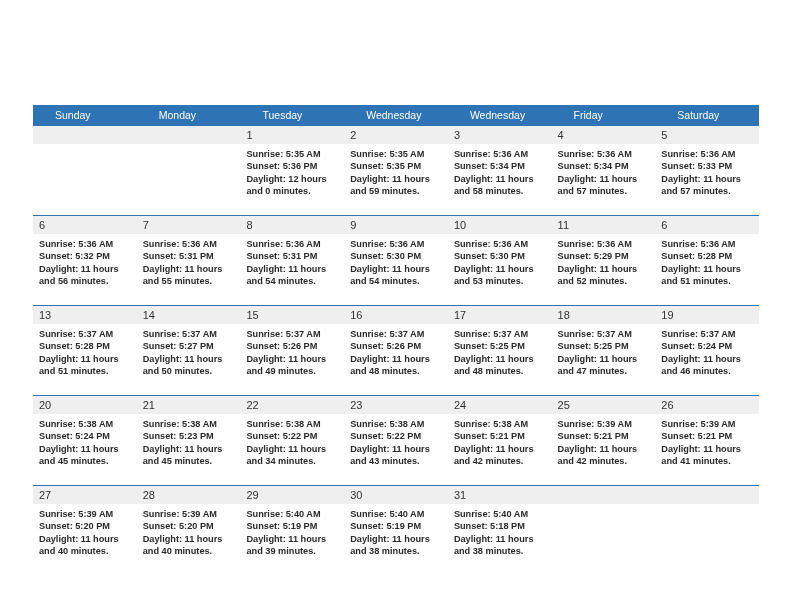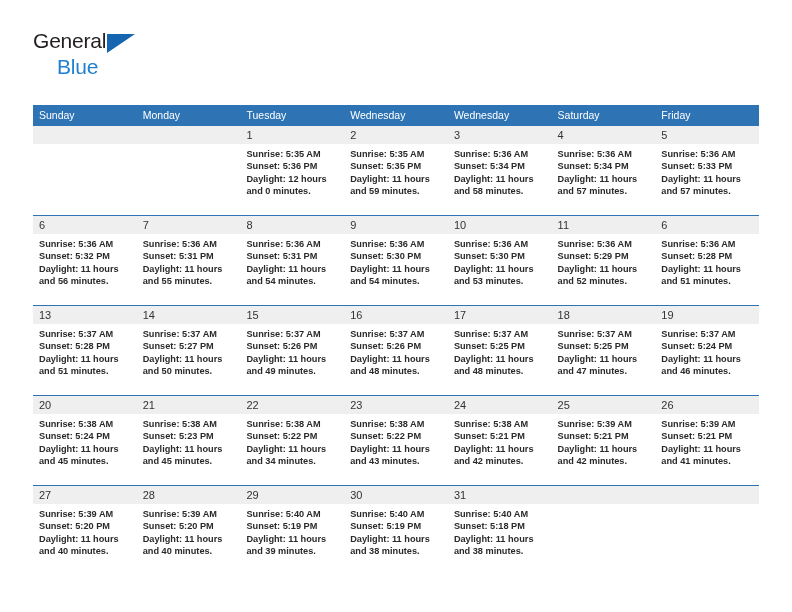--- a/index.html
+++ b/index.html
@@ -99,21 +99,21 @@
     display: flex;
     width: 726px;
     height: 20px;
     background: #2e74b5;
   }
   .weekday {
     flex: 1 1 0;
     color: #ffffff;
     font-size: 10.5px;
     line-height: 20px;
-    padding-left: 6px;
+    padding-left: 22px;
     white-space: nowrap;
   }
 
   .week-row {
     display: flex;
     width: 726px;
     height: 90px;
     border-top: 1.6px solid #2e74b5;
     background: #ffffff;
   }
@@ -146,41 +146,36 @@
   }
   .day-body div { white-space: nowrap; }
 </style>
 </head>
 <body>
 
 <div class="page">
 
   <div class="header">
 
-    <div class="logo">
-      <span class="logo-general">General</span>
-      <span class="logo-triangle"></span>
-      <span class="logo-blue">Blue</span>
-    </div>
 
     <div class="title-block">
     </div>
 
   </div>
 
   <div class="calendar">
 
     <div class="weekday-row">
       <div class="weekday">Sunday</div>
       <div class="weekday">Monday</div>
       <div class="weekday">Tuesday</div>
       <div class="weekday">Wednesday</div>
       <div class="weekday">Wednesday</div>
+      <div class="weekday">Friday</div>
       <div class="weekday">Saturday</div>
-      <div class="weekday">Friday</div>
     </div>
 
     <div id="weeks-container">
         <div class="week-row">
           <div class="day-cell empty">
             <div class="day-num-strip"></div>
             <div class="day-body">
               <div></div>
               <div></div>
               <div></div>

